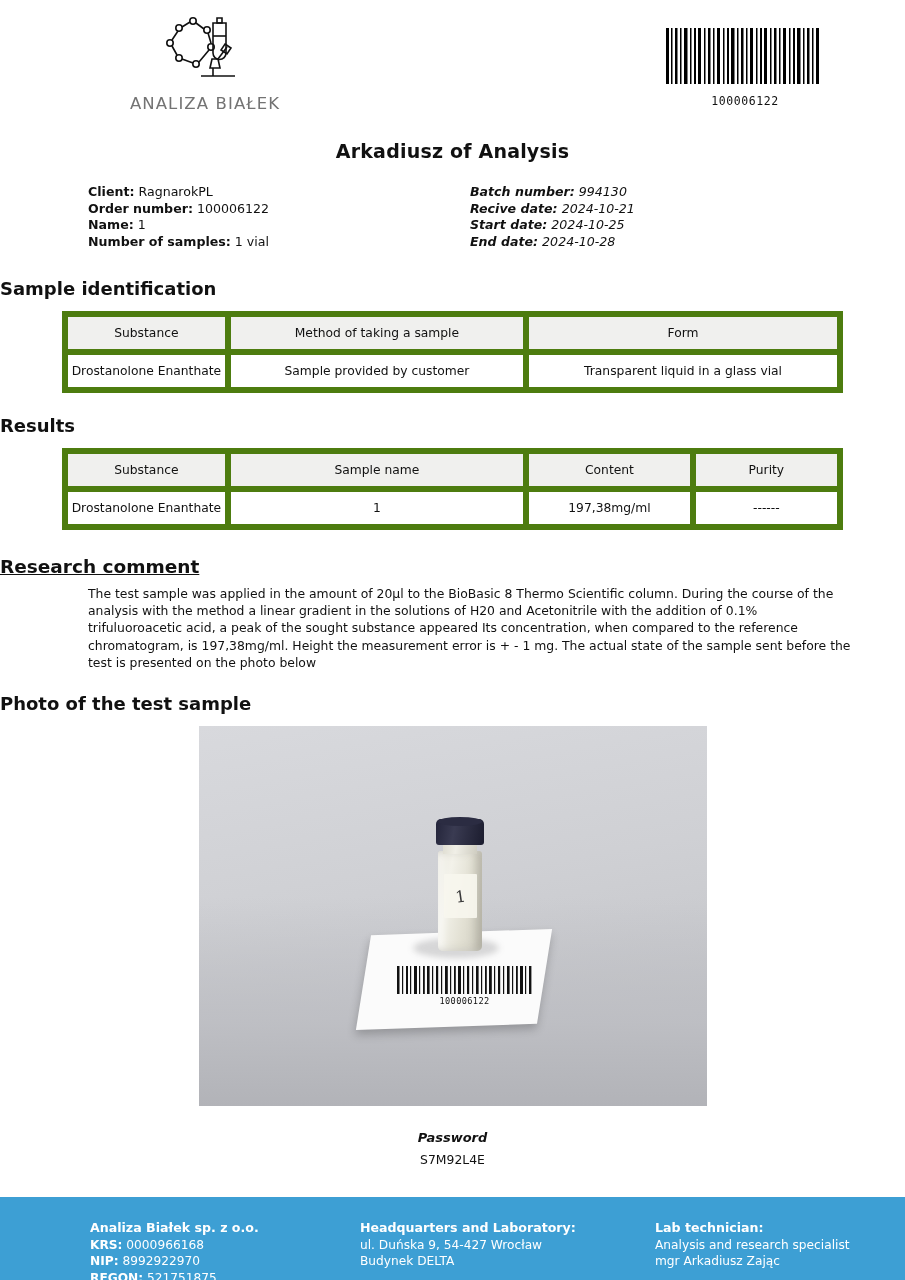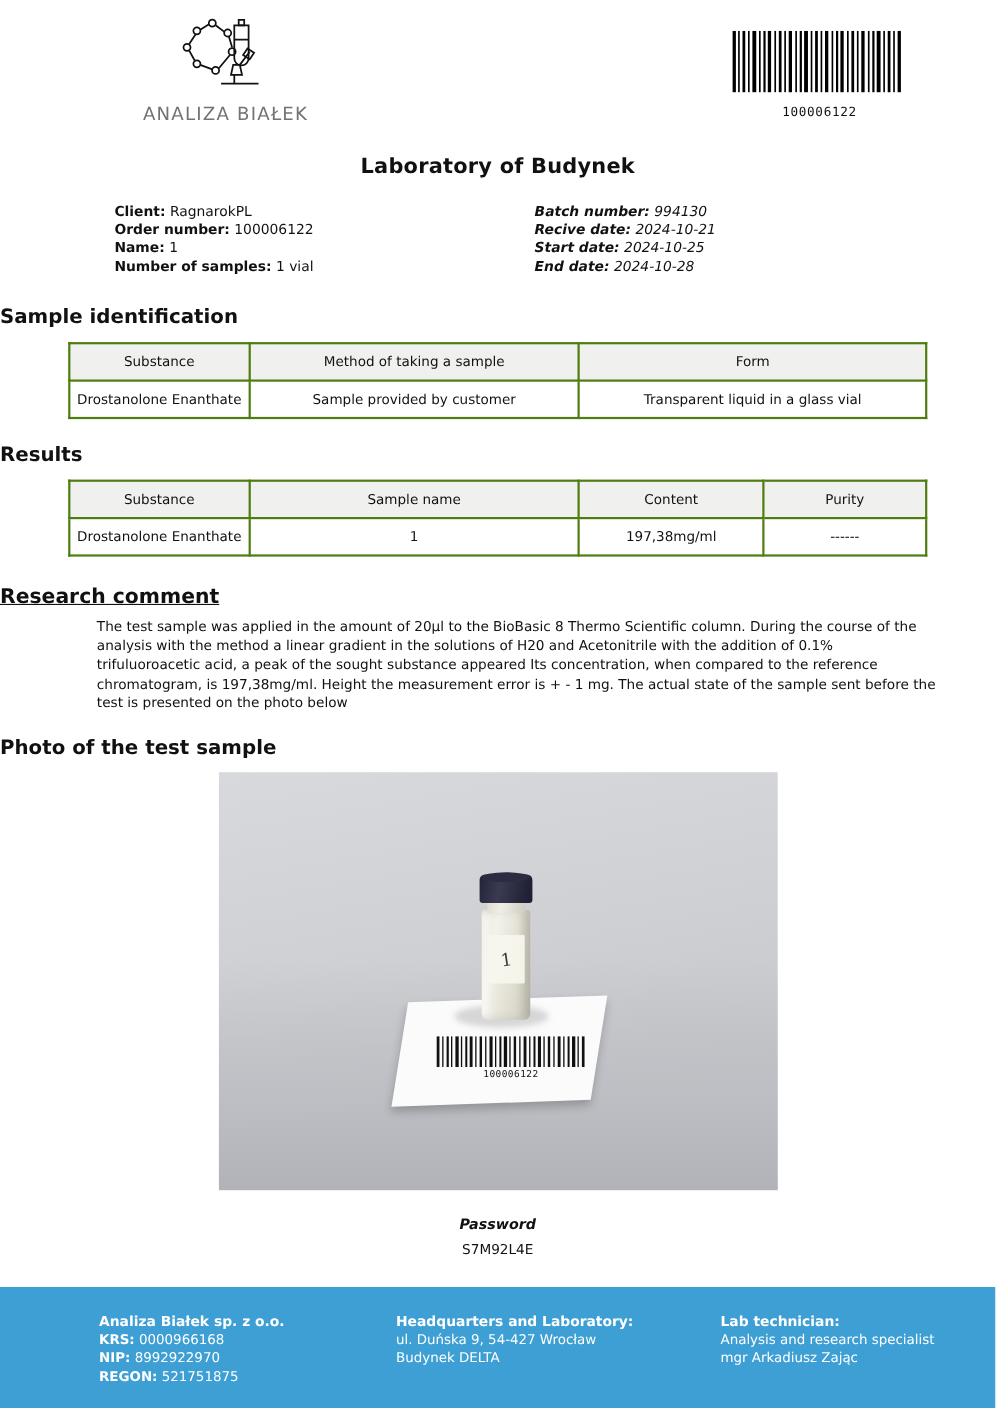--- a/index.html
+++ b/index.html
@@ -78,33 +78,33 @@
   
   .meta {
     position: relative;
     margin: 22px 0 0 0;
     height: 72px;
     font-size: 12.6px;
     line-height: 16.6px;
   }
   .meta .col-left { position: absolute; left: 88px; top: 0; }
   .meta .col-right { position: absolute; left: 470px; top: 0; font-style: italic; }
-  .meta .row { white-space: nowrap; margin-left: 16px; }
+  .meta .row { white-space: nowrap; }
   .meta b { font-weight: bold; }
   .meta .val { font-weight: normal; }
 
   
   .tbl-wrap { padding: 0 62px; }
   table.grid {
     width: 100%;
     border-collapse: collapse;
     font-size: 12.3px;
   }
   table.grid th, table.grid td {
-    border: 2px solid #4d7c0f;
+    border: 6px solid #4d7c0f;
     text-align: center;
     padding: 9px 4px;
     font-weight: normal;
   }
   table.grid thead th {
     background: #f0f0ee;
     padding: 9px 4px;
   }
   table.grid td.left-cell { padding-left: 3px; padding-right: 3px; }
 
@@ -226,21 +226,21 @@
   .password-val {
     text-align: center;
     font-size: 12.4px;
     margin-top: 7px;
   }
 
   
   .footer {
     position: absolute;
     left: 0; right: 0; bottom: 0;
-    height: 110px;
+    height: 83px;
     background: #3d9fd4;
     color: #ffffff;
     font-size: 12.2px;
     line-height: 16.5px;
   }
   .footer .fcol { position: absolute; top: 23px; }
   .footer .fcol.a { left: 90px; }
   .footer .fcol.b { left: 360px; }
   .footer .fcol.c { left: 655px; }
   .footer b { font-weight: bold; }
@@ -310,21 +310,21 @@
           <rect x="138" y="0" width="1.5" height="56"></rect>
         <rect x="142" y="0" width="2.5" height="56"></rect>
           <rect x="147" y="0" width="1.5" height="56"></rect>
         <rect x="151" y="0" width="3" height="56"></rect>
       </g>
     </svg>
     <div class="barcode-num">100006122</div>
   </div>
 </div>
 
-<h1 class="doc-title">Laboratory of Budynek</h1>
+<h1 class="doc-title">Arkadiusz of Analysis</h1>
 
 <div class="meta">
   <div class="col-left">
     <div class="row">
       <b>Client:</b>
       <span class="val">RagnarokPL</span>
     </div>
     <div class="row">
       <b>Order number:</b>
       <span class="val">100006122</span>

